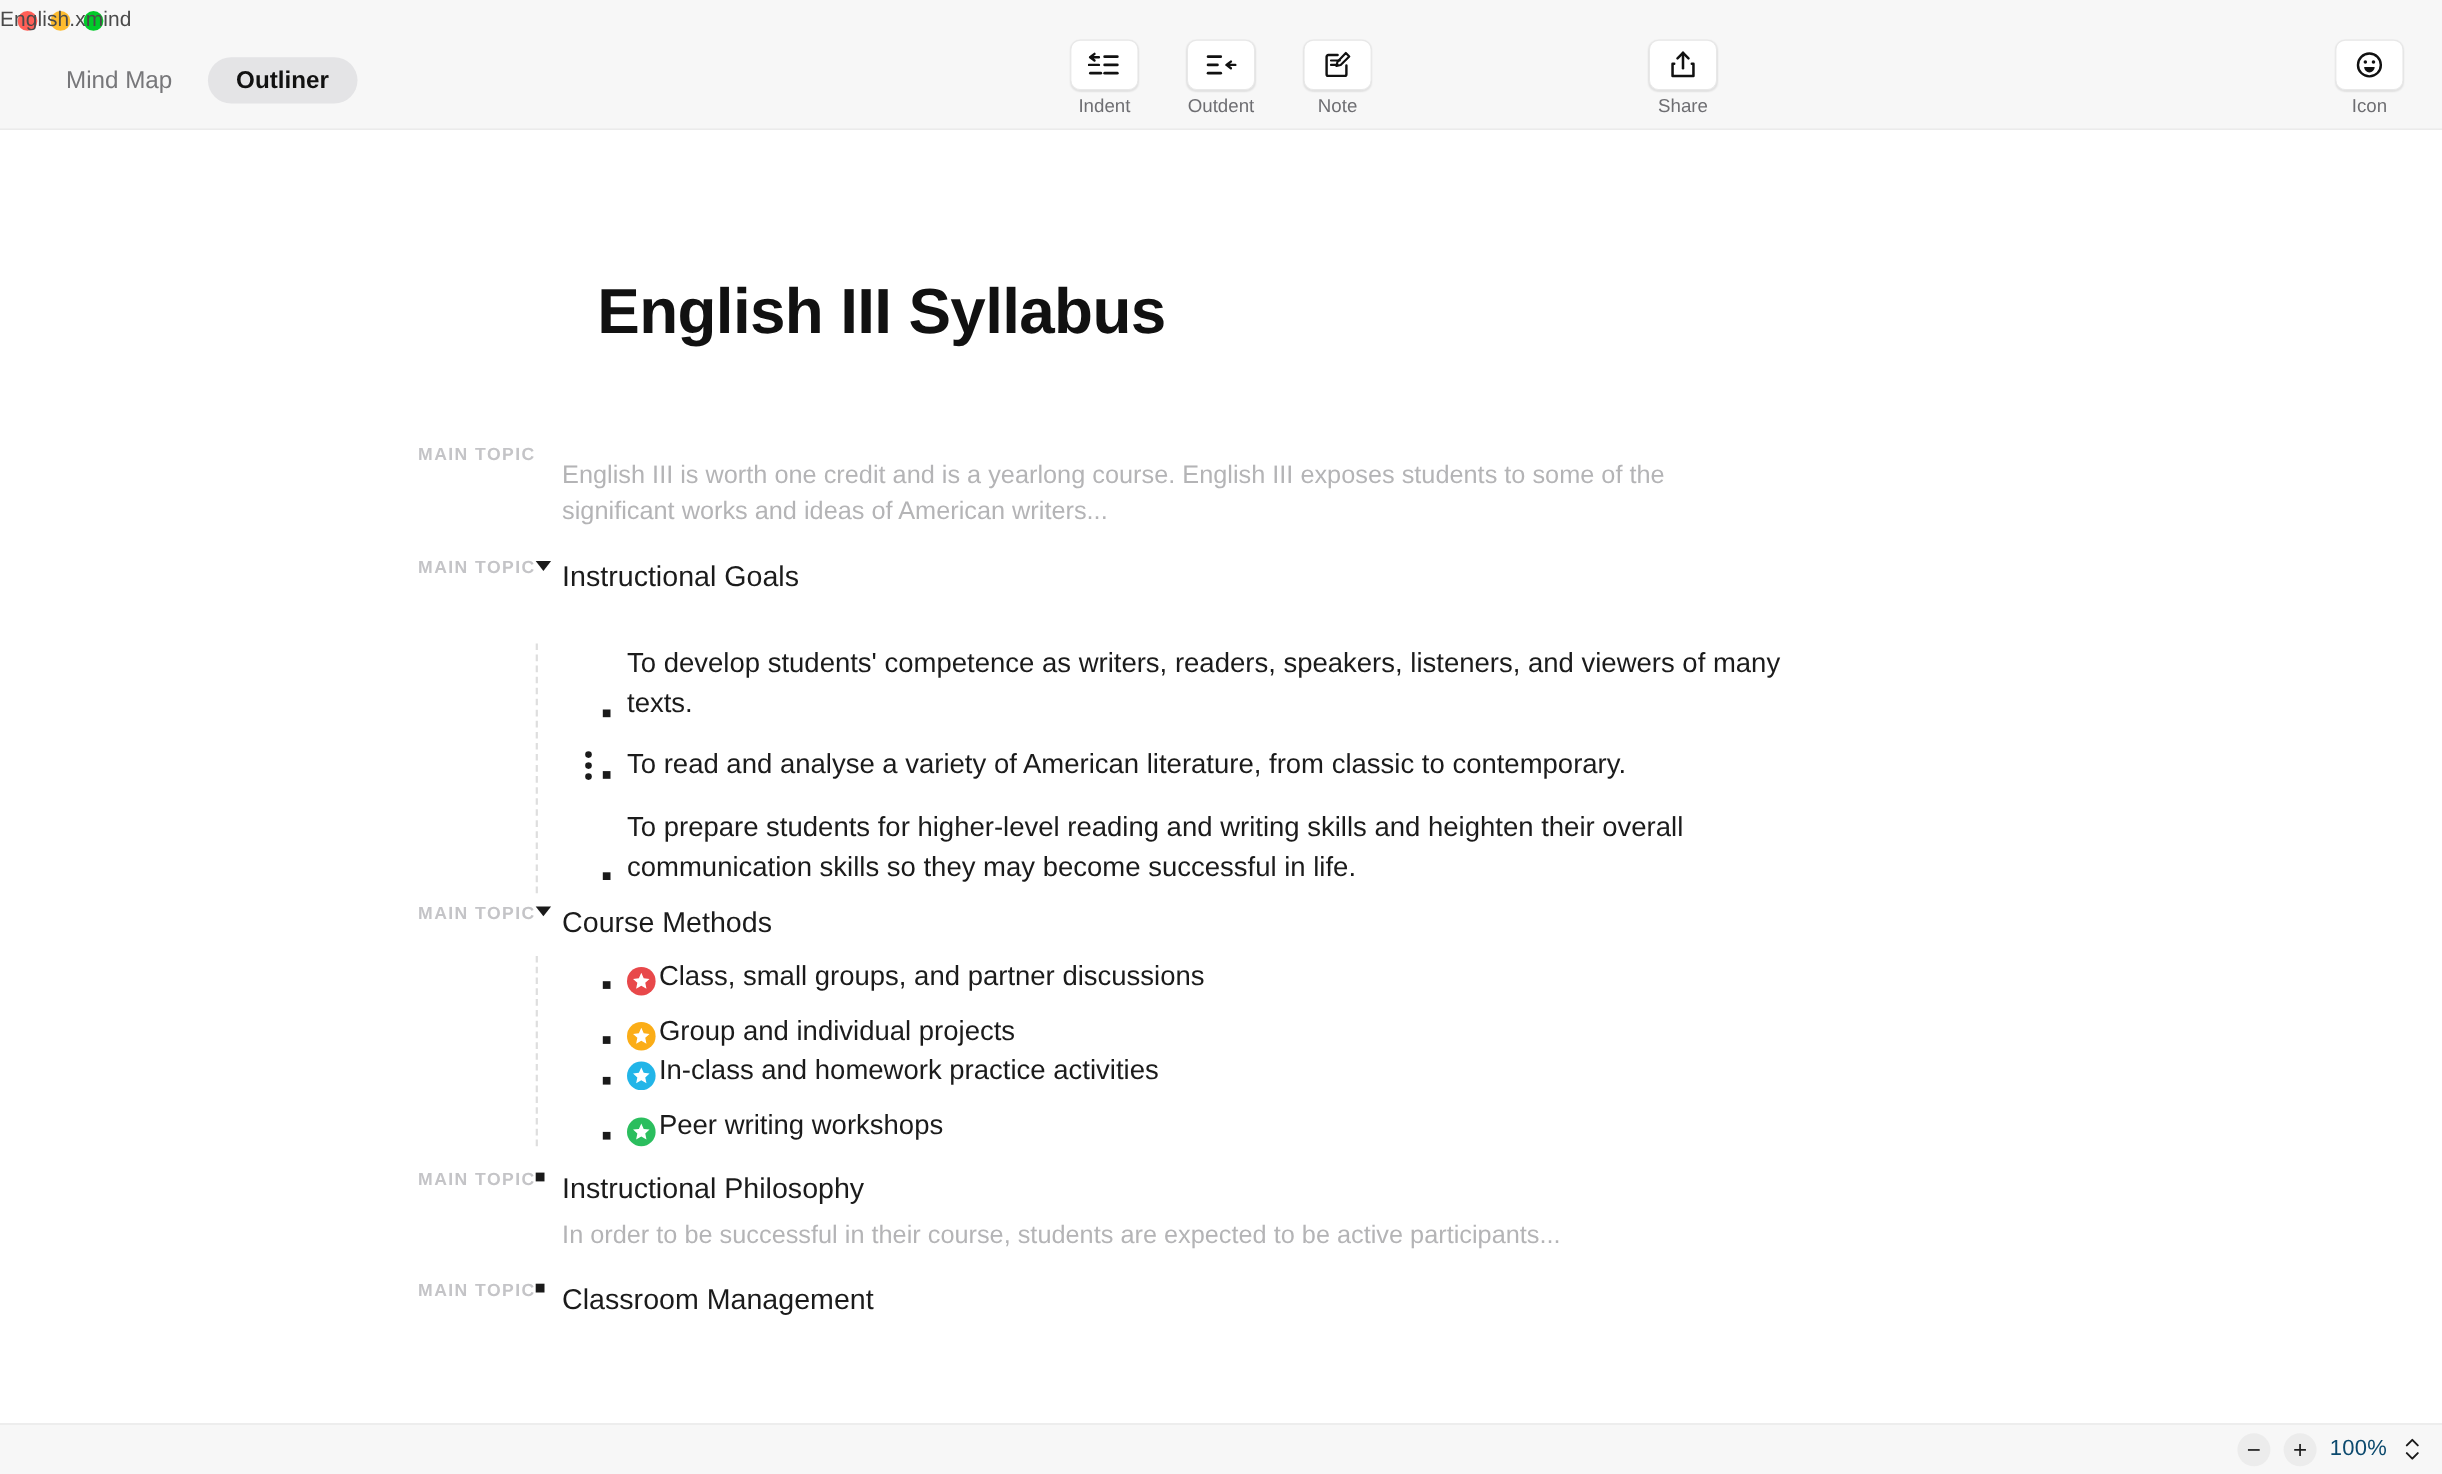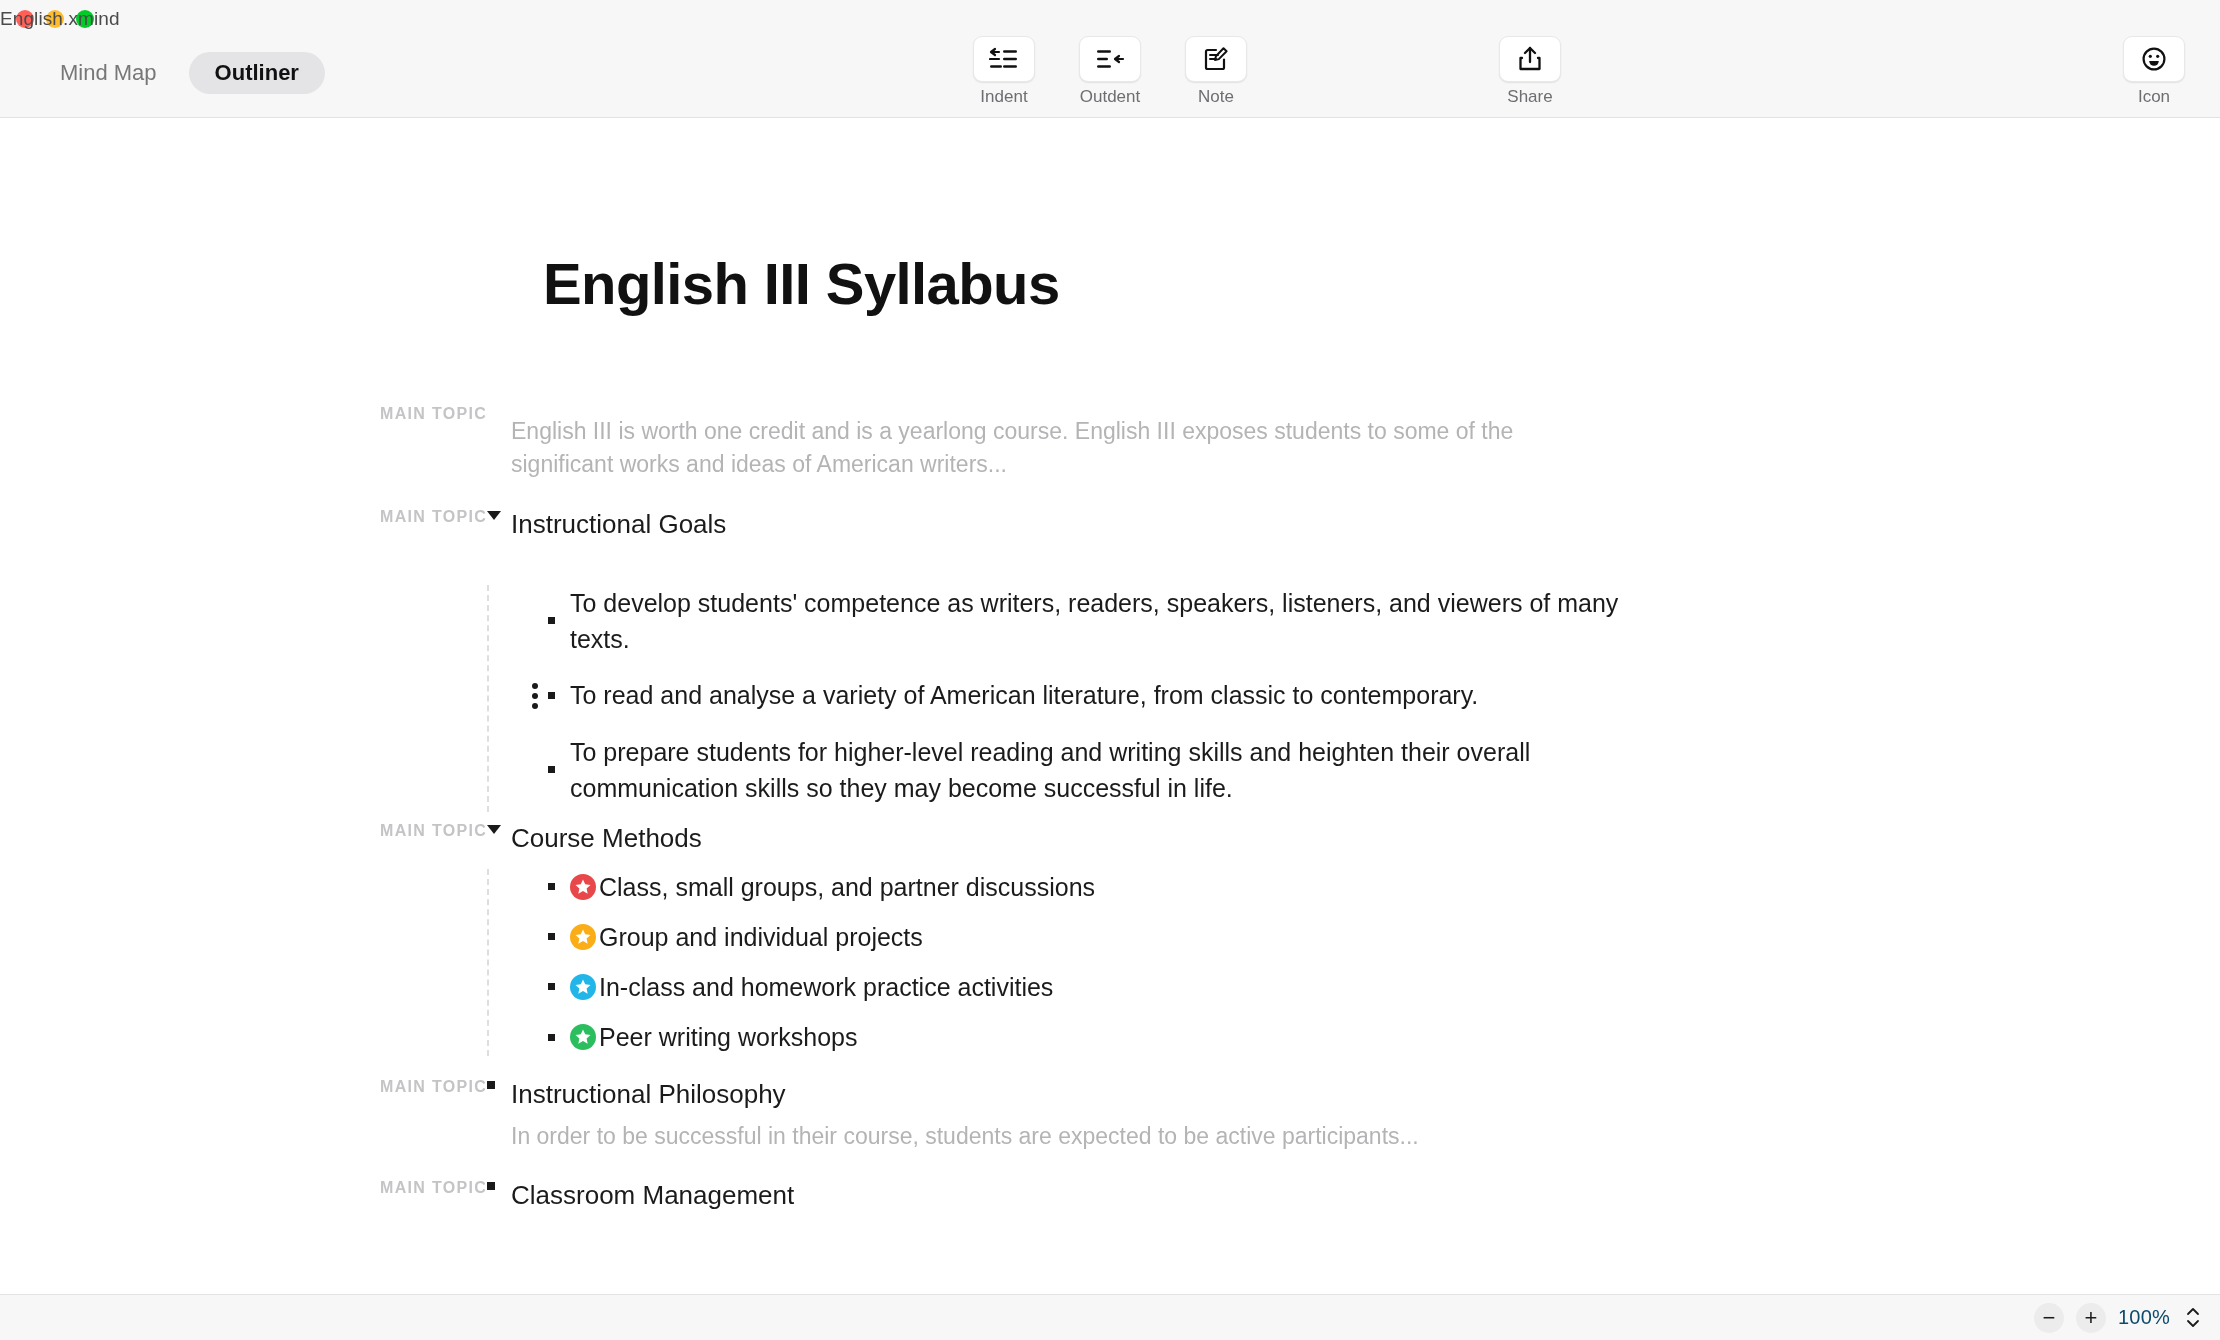--- a/index.html
+++ b/index.html
@@ -151,21 +151,21 @@
   .children {
     position: relative;
     margin-left: 0;
     padding-left: 61px;
   }
   .guide {
     position: absolute;
     left: 0px; top: 0; bottom: 0;
     border-left: 2px dashed #dedede;
   }
-  .child { display: flex; align-items: center; }
+  .child { display: flex; align-items: flex-end; }
   .child .marker { width: 22px; flex: 0 0 22px; }
   .child-text { font-size: 25px; color: #1b1b1b; line-height: 1.45; max-width: 1060px; }
 
   .star {
     display:inline-block;
     width: 26px; height: 26px;
     border-radius: 50%;
     vertical-align: -4px;
     margin-right: 3px;
     position: relative;
@@ -356,21 +356,21 @@
             <div class="child" style="margin-bottom:14px;">
               <span class="marker"><span class="sq" style="width:7px;height:7px;"></span></span>
               <span class="star" style="background:#e8484a;">
                 <svg width="18" height="18" viewBox="0 0 18 18">
                     <path d="M9 1.4 L11.2 6.3 L16.5 6.9 L12.6 10.5 L13.7 15.8 L9 13.1 L4.3 15.8 L5.4 10.5 L1.5 6.9 L6.8 6.3 Z" fill="#fff"></path>
                   </svg>
               </span>
               <span class="child-text">Class, small groups, and partner discussions</span>
             </div>
 
-            <div class="child" style="margin-bottom:14px;">
+            <div class="child" style="">
               <span class="marker"><span class="sq" style="width:7px;height:7px;"></span></span>
               <span class="star" style="background:#fbad17;">
                 <svg width="18" height="18" viewBox="0 0 18 18">
                     <path d="M9 1.4 L11.2 6.3 L16.5 6.9 L12.6 10.5 L13.7 15.8 L9 13.1 L4.3 15.8 L5.4 10.5 L1.5 6.9 L6.8 6.3 Z" fill="#fff"></path>
                   </svg>
               </span>
               <span class="child-text">Group and individual projects</span>
             </div>
 
             <div class="child" style="margin-bottom:14px;">

